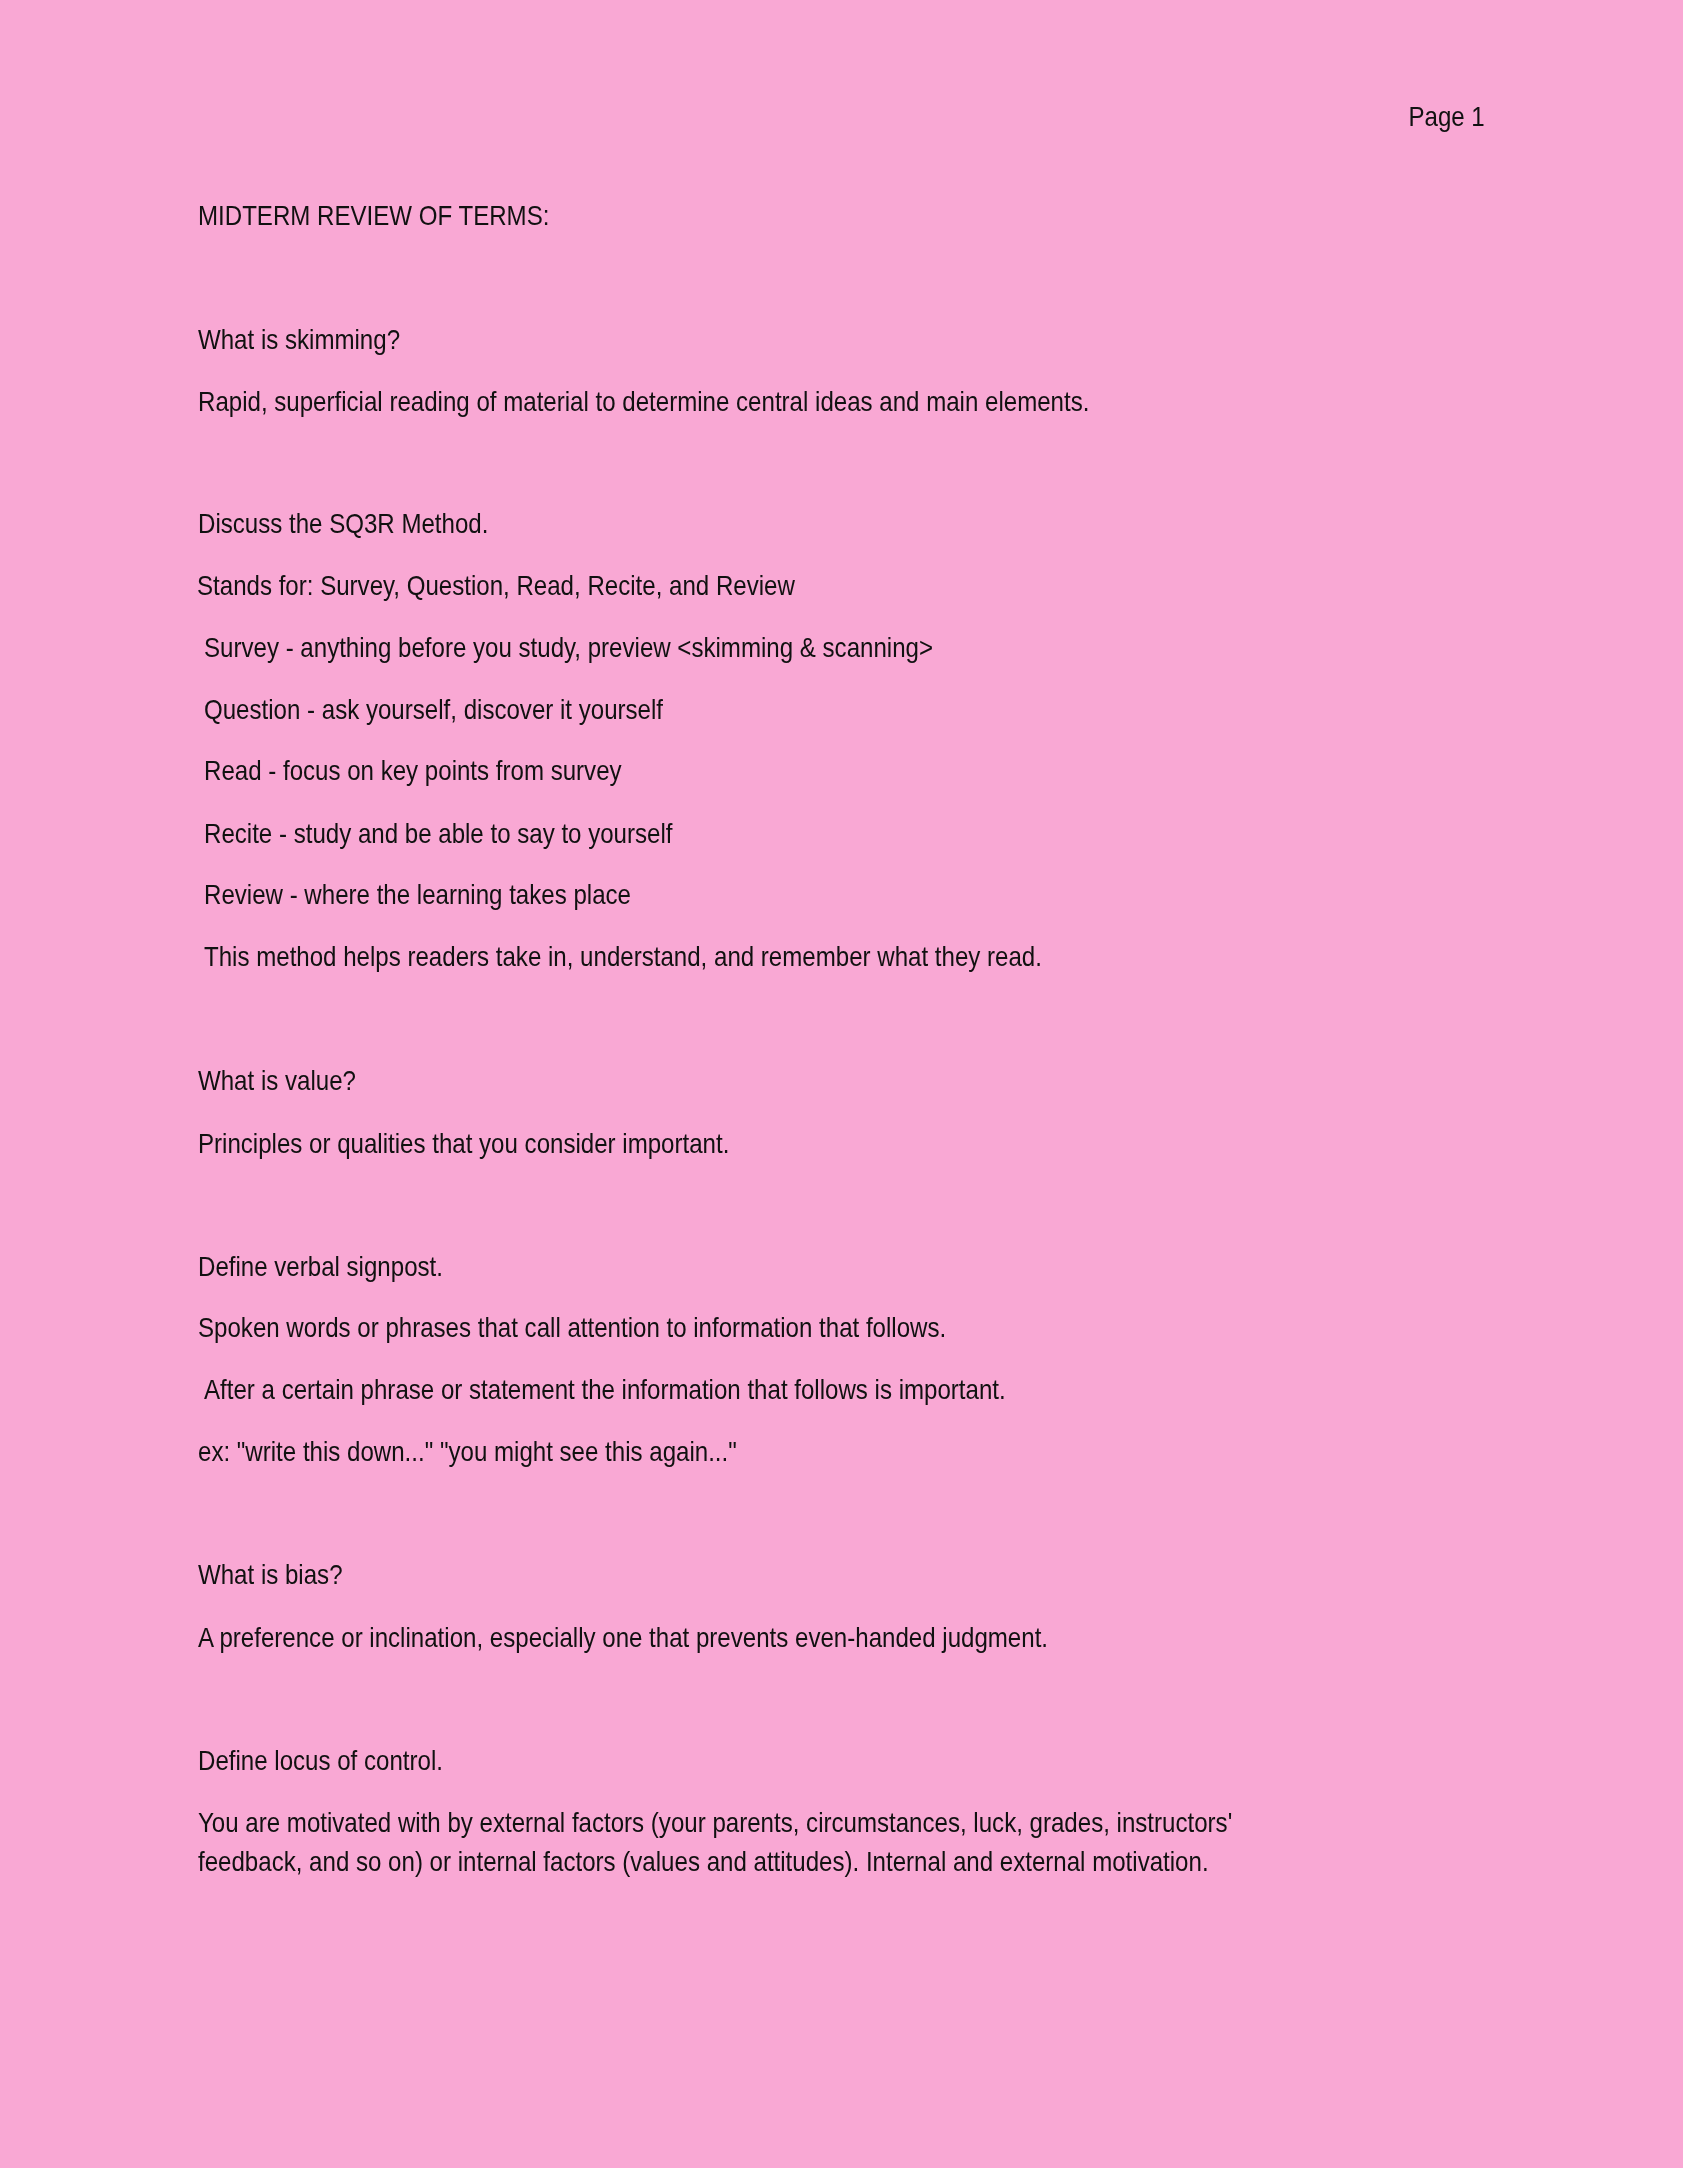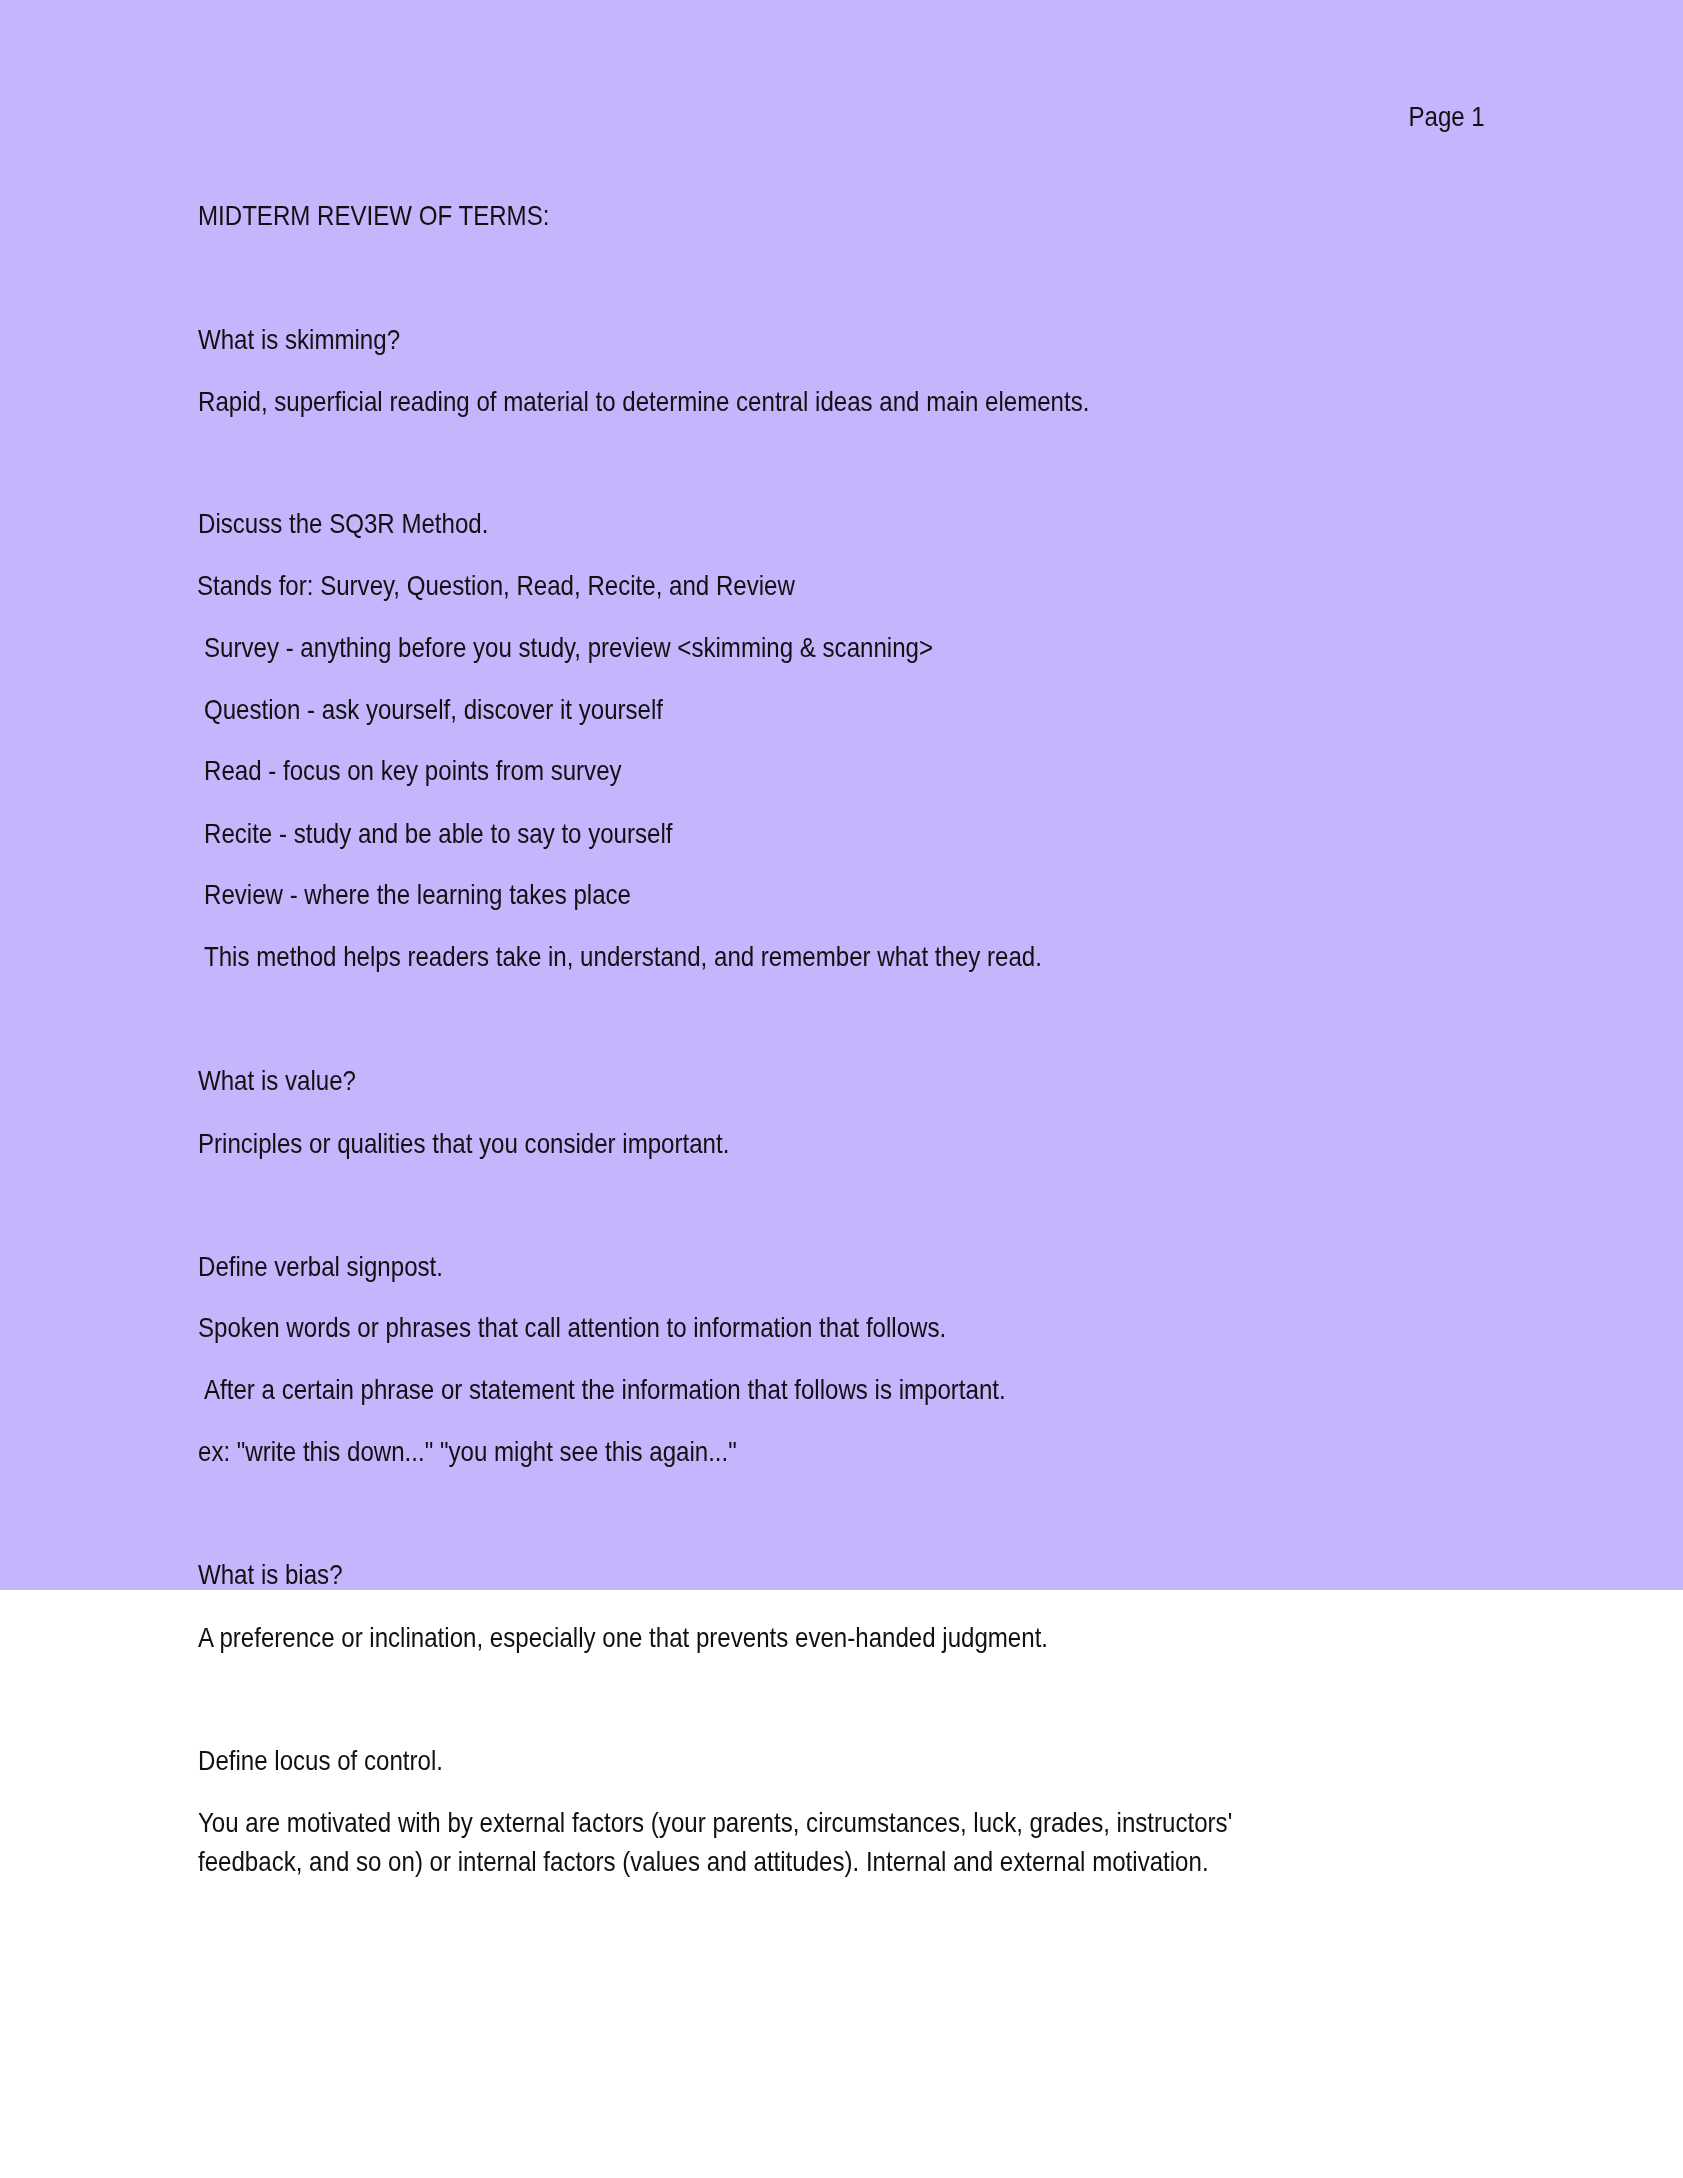--- a/index.html
+++ b/index.html
@@ -1,17 +1,17 @@
 <!DOCTYPE html>
 <html><head>
 <meta charset="utf-8">
 <style>
   html, body { margin: 0; padding: 0; background: #ffffff; }
   body { width: 1683px; height: 2178px; position: relative; overflow: hidden; }
-  .page { position: absolute; left: 0; top: 0; width: 1683px; height: 1590px; background: #c4b5fd; }
+  .page { position: absolute; left: 0; top: 0; width: 1683px; height: 2168px; background: #f9a8d4; }
   .ln {
     position: absolute;
     font-family: "Liberation Sans", sans-serif;
     font-size: 28px;
     color: #111111;
     white-space: nowrap;
     line-height: 1;
     transform-origin: 0 0;
     transform: scaleX(0.86);
   }

